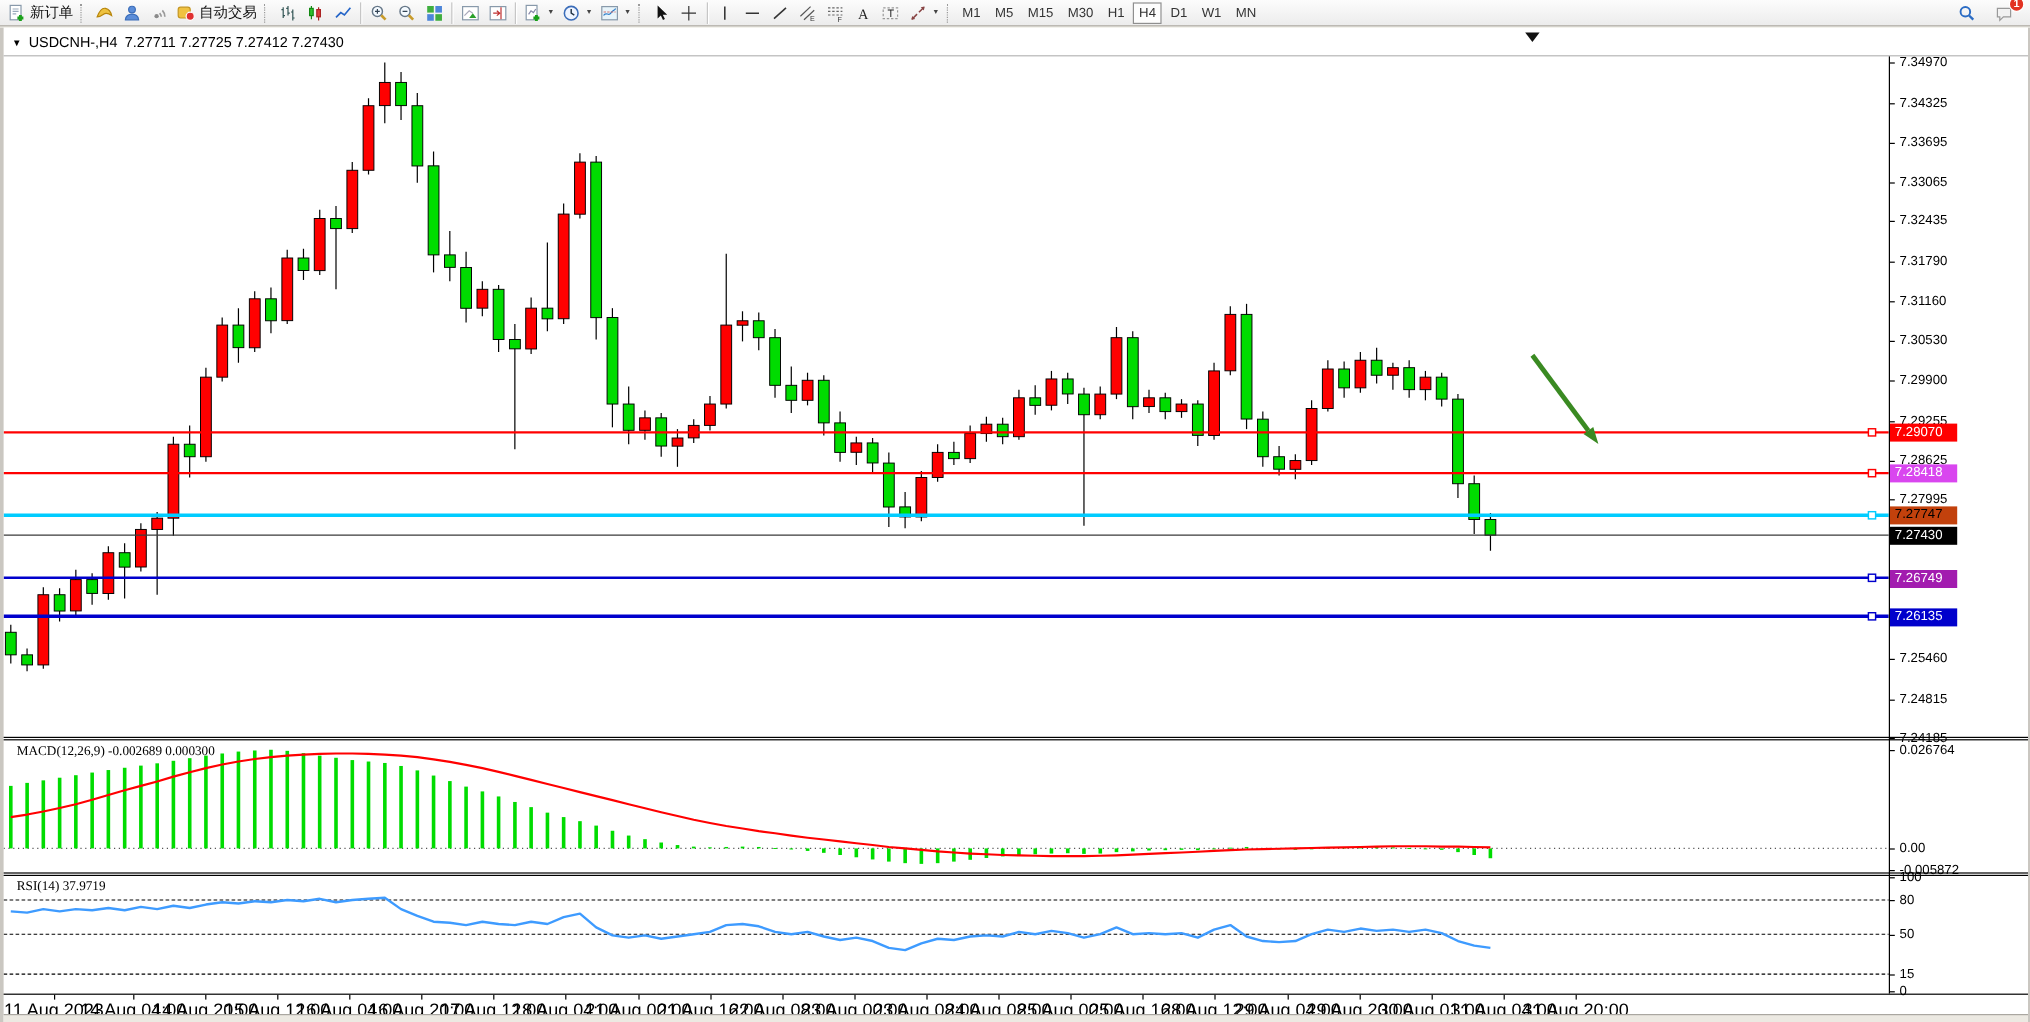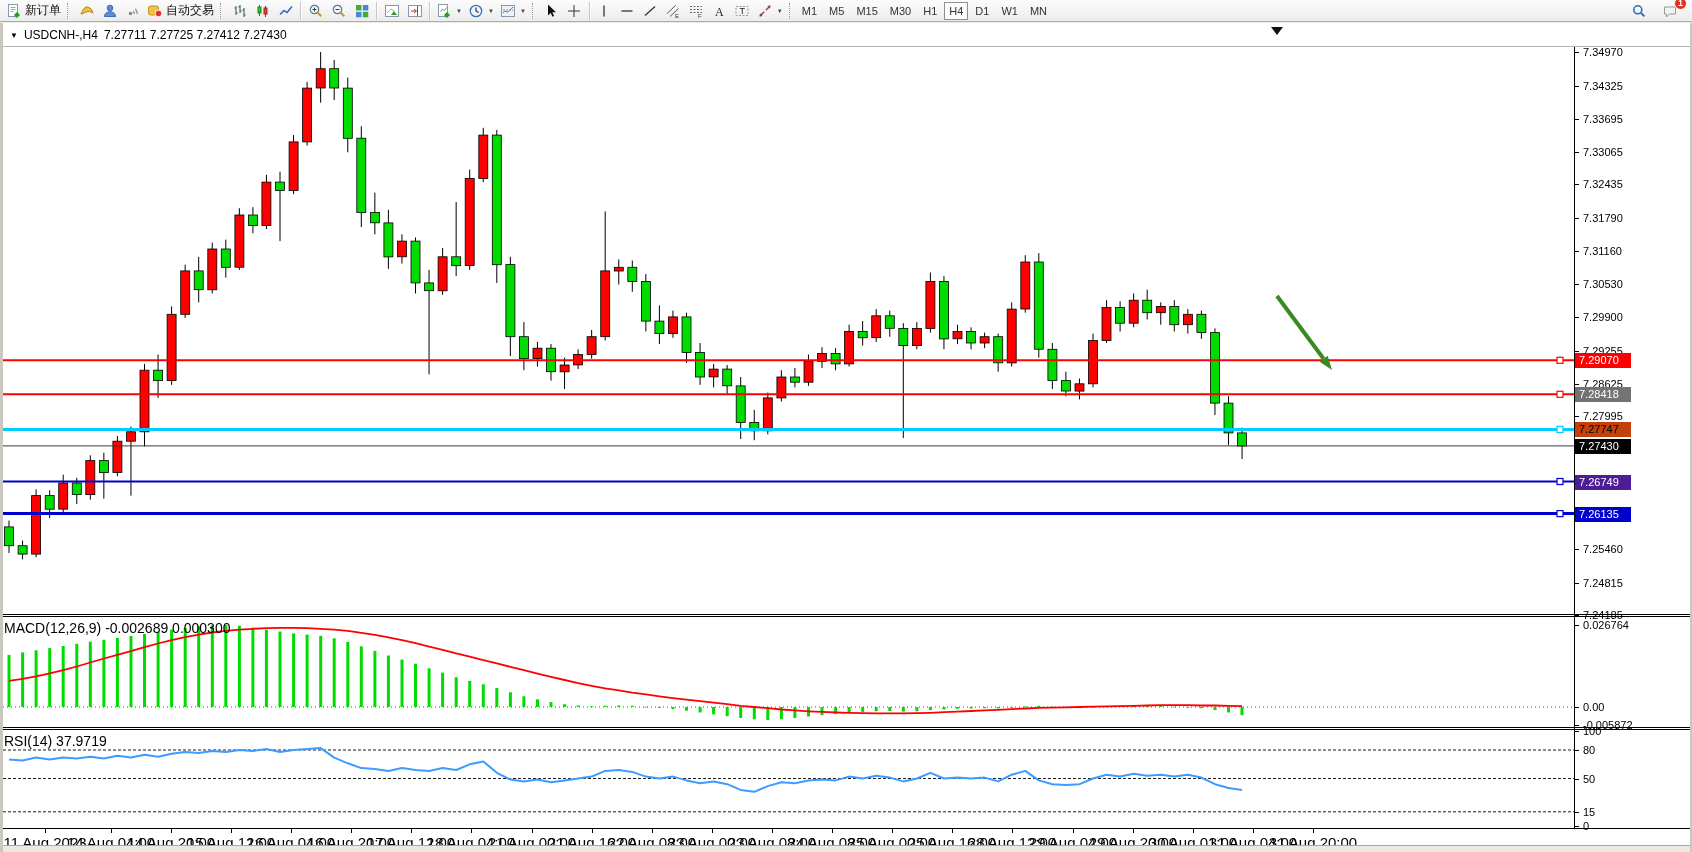--- a/index.html
+++ b/index.html
@@ -69,21 +69,21 @@
   .axis-line { position:absolute; left:1571px; top:24px; height:781px; width:1px; background:#000; }
 
   .right-axis { position:absolute; left:1572px; top:0; width:117px; height:829px; }
   .ptick { position:absolute; left:0; height:12px; font-size:11px; color:#000; white-space:nowrap; }
   .ptick i { position:absolute; left:0; top:6px; width:4px; height:1px; background:#000; }
   .ptick span { margin-left:8px; }
   .ptag {
     position:absolute; left:0; width:56px; height:15px; line-height:14px;
     font-size:11px; padding-left:4px; white-space:nowrap;
   }
-  .indicator-label { position:absolute; left:1px; font-size:14px; color:#000; }
+  .indicator-label { position:absolute; left:11px; font-size:11px; color:#000;font-family:Liberation Serif, serif; }
   #macd-label { top:597px; }
   #rsi-label  { top:710px; }
 
   #time-axis { position:absolute; left:0; top:806px; right:121px; height:18px; }
   .ttick { position:absolute; top:0; width:1px; height:4px; background:#000; }
   .tlabel {
     position:absolute; top:5px; transform:translateX(-50%);
     font-size:15px; color:#000; white-space:nowrap;
   }
   .bottom-strip {
@@ -630,24 +630,24 @@
         <div class="ptick" style="top:586px"><i></i><span>7.24185</span></div>
         <div class="ptick" style="top:596px"><i></i><span>0.026764</span></div>
         <div class="ptick" style="top:678px"><i></i><span>0.00</span></div>
         <div class="ptick" style="top:696px"><i></i><span>-0.005872</span></div>
         <div class="ptick" style="top:702px"><i></i><span>100</span></div>
         <div class="ptick" style="top:721px"><i></i><span>80</span></div>
         <div class="ptick" style="top:750px"><i></i><span>50</span></div>
         <div class="ptick" style="top:783px"><i></i><span>15</span></div>
         <div class="ptick" style="top:797px"><i></i><span>0</span></div>
         <div class="ptag" style="top:330px;background:#ff0000;color:#ffffff">7.29070</div>
-        <div class="ptag" style="top:364px;background:#737373;color:#ffffff">7.28418</div>
+        <div class="ptag" style="top:364px;background:#d946ef;color:#ffffff">7.28418</div>
         <div class="ptag" style="top:399px;background:#c2410c;color:#000000">7.27747</div>
         <div class="ptag" style="top:416px;background:#000000;color:#ffffff">7.27430</div>
-        <div class="ptag" style="top:452px;background:#4c1d95;color:#ffffff">7.26749</div>
+        <div class="ptag" style="top:452px;background:#a21caf;color:#ffffff">7.26749</div>
         <div class="ptag" style="top:484px;background:#0000cc;color:#ffffff">7.26135</div>
       </div>
     <div class="indicator-label" id="macd-label">MACD(12,26,9) -0.002689 0.000300</div>
     <div class="indicator-label" id="rsi-label">RSI(14) 37.9719</div>
 
     <div id="time-axis">
         <div class="ttick" style="left:42px"></div>
         <div class="tlabel" style="left:42px">11 Aug 2023</div>
         <div class="ttick" style="left:108px"></div>
         <div class="tlabel" style="left:108px">14 Aug 04:00</div>

